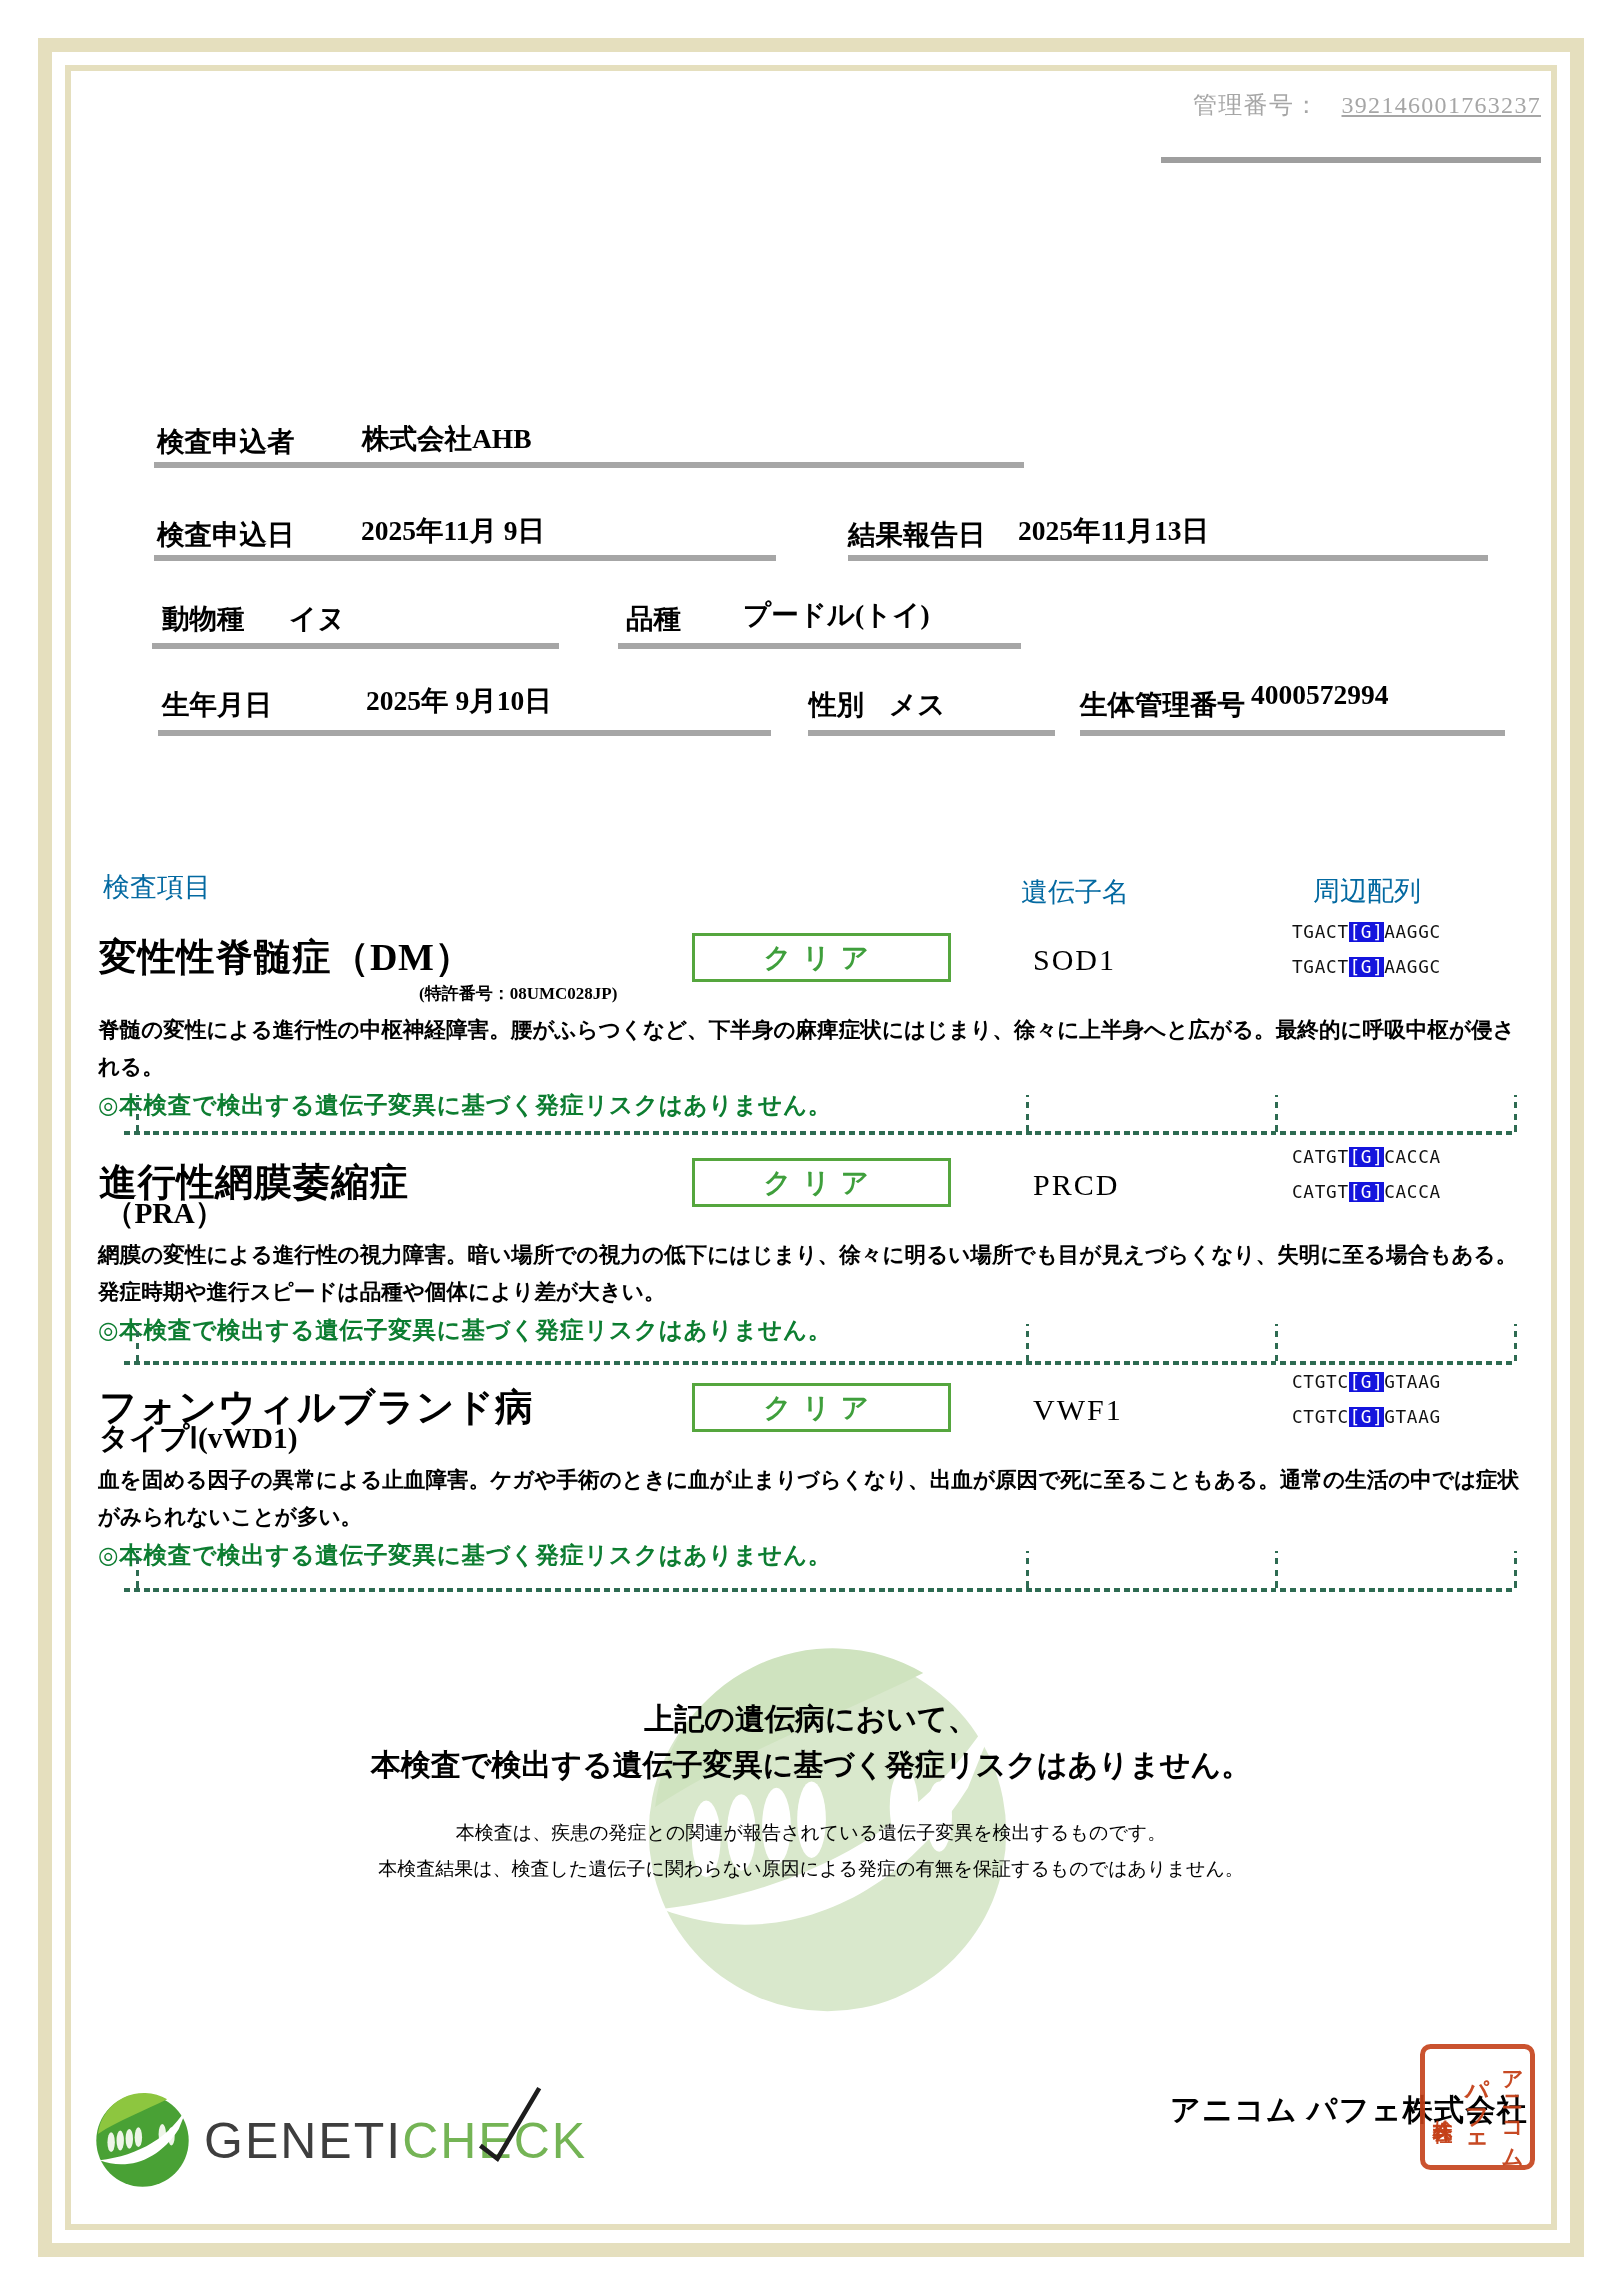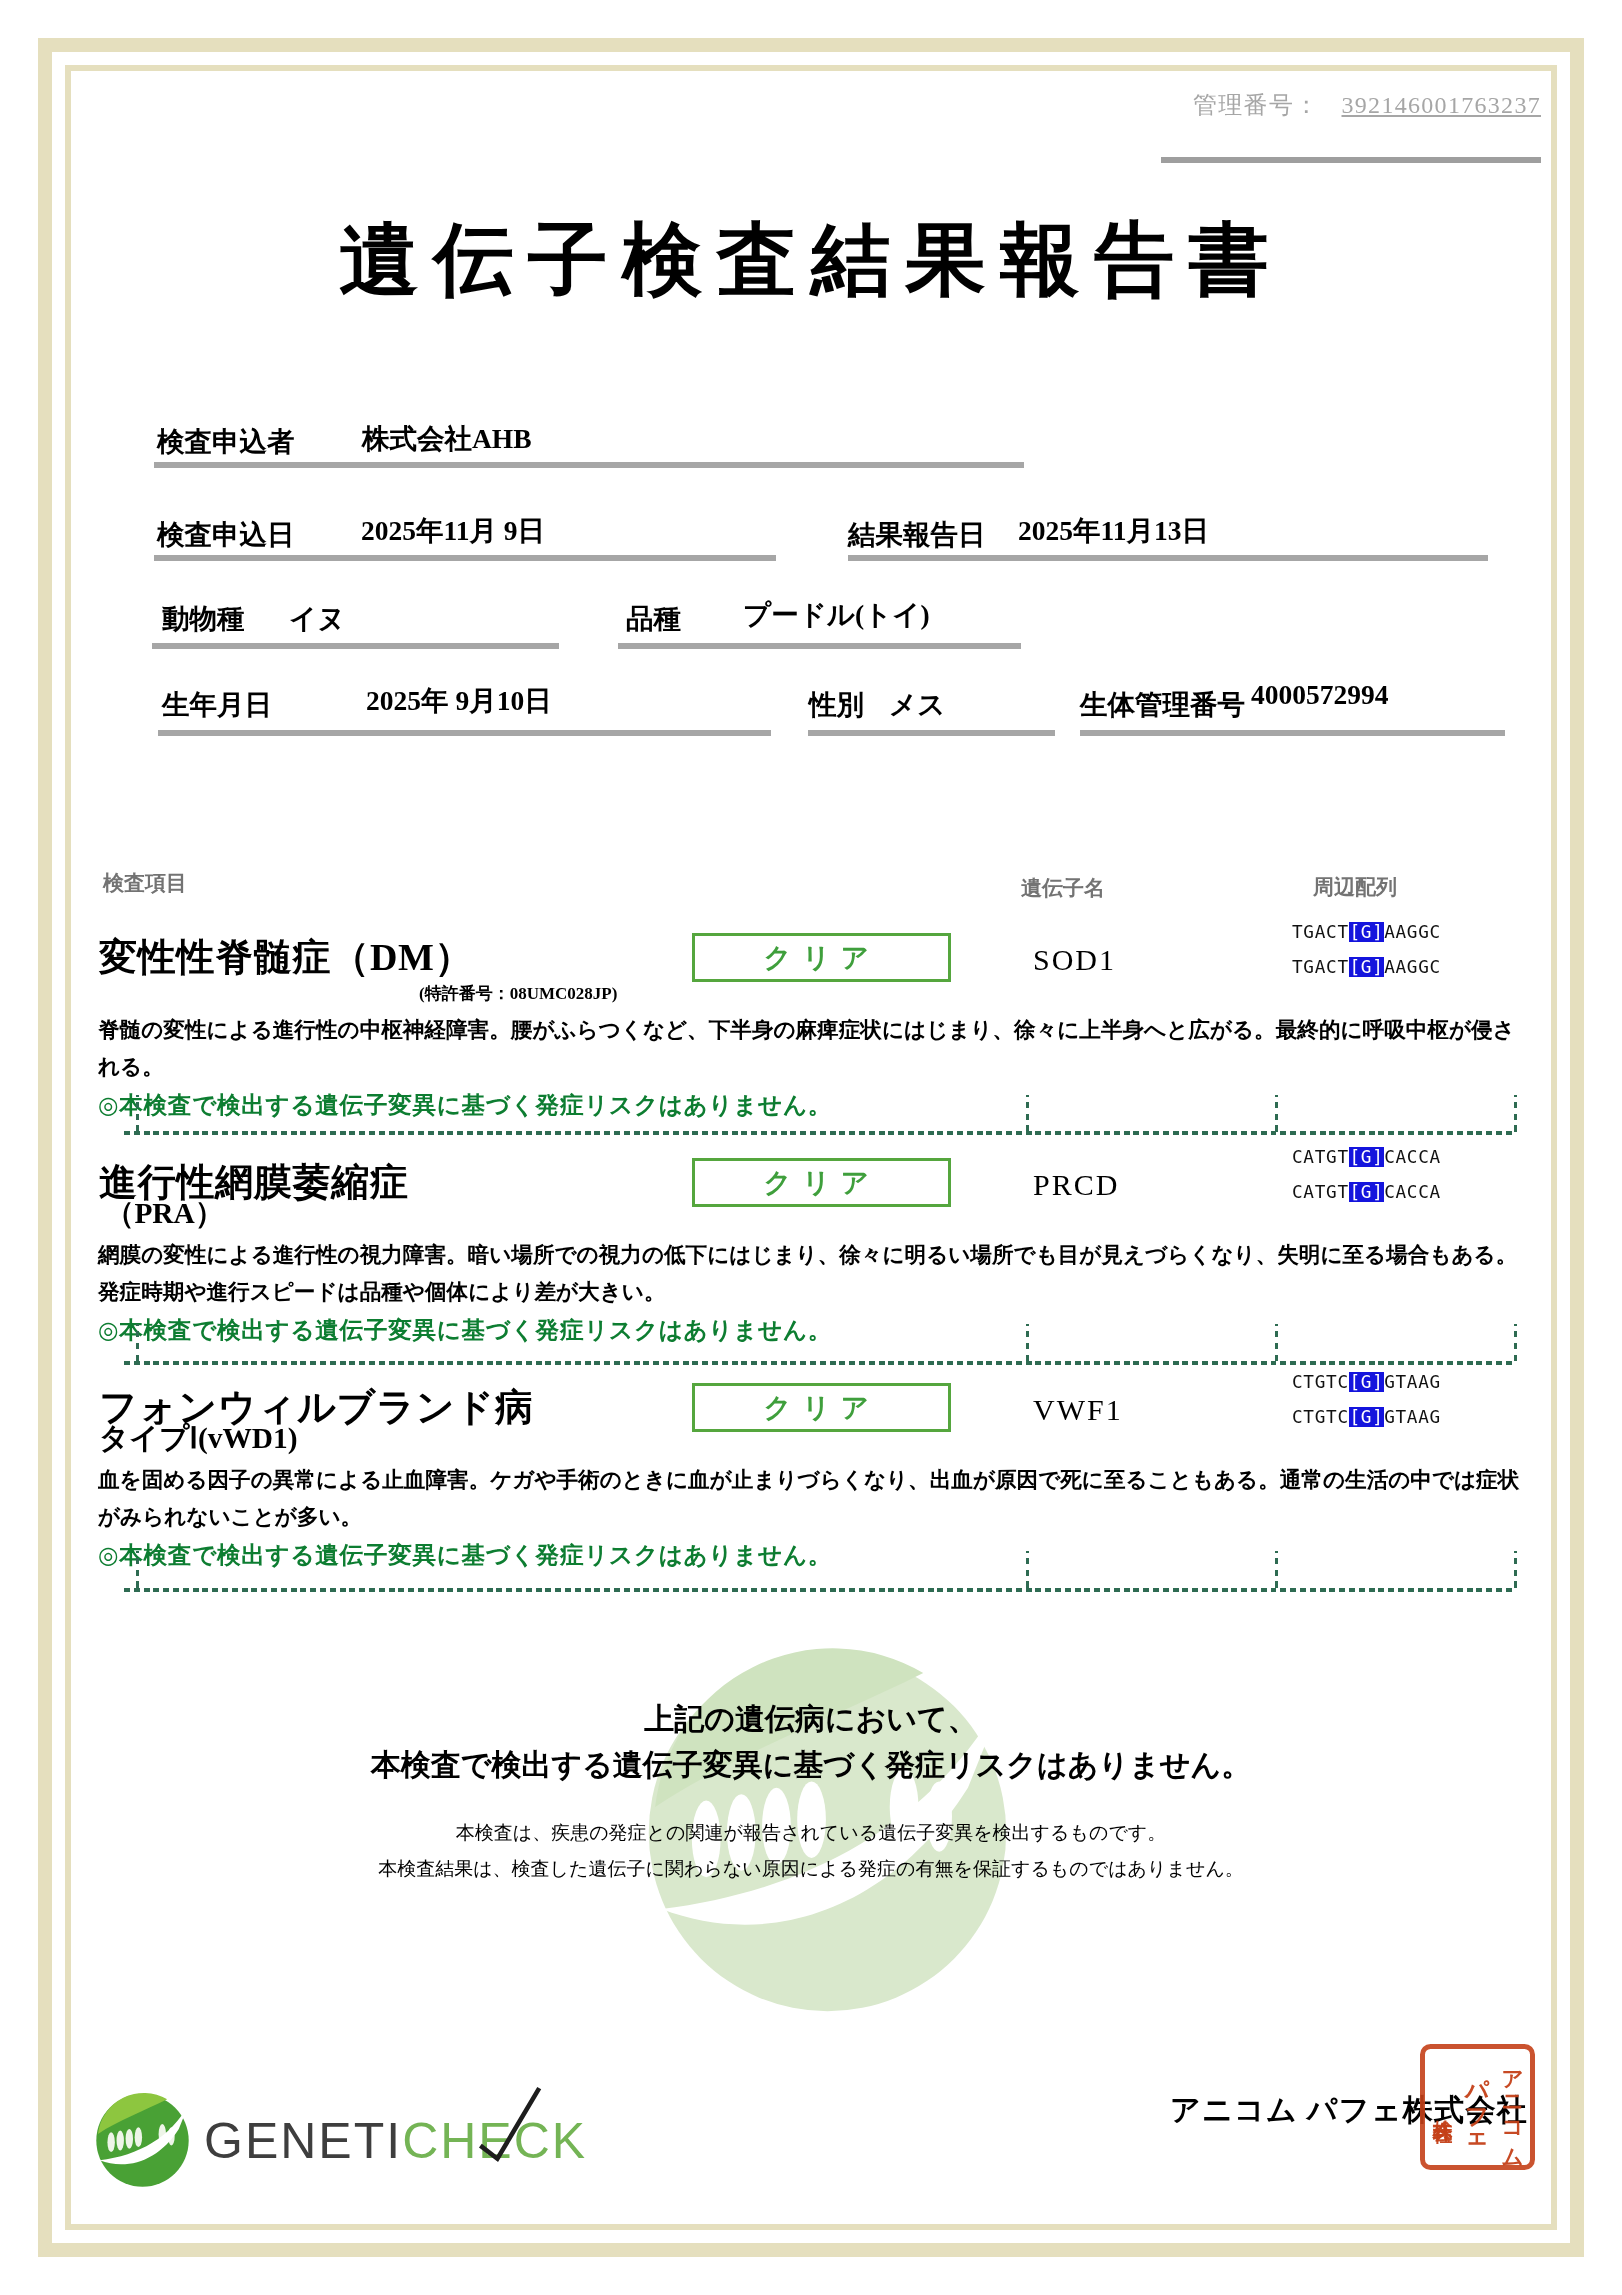--- a/index.html
+++ b/index.html
@@ -18,21 +18,21 @@
 
   
   .title{position:absolute;left:0;top:207px;width:100%;margin:0;text-align:center;
          font-size:80px;font-weight:700;letter-spacing:14.4px;}
 
   
   .fl,.fv{position:absolute;font-size:27.5px;font-weight:700;white-space:nowrap;}
   .bar{position:absolute;height:5.9px;background:#a6a6a6;}
 
   
-  .th{position:absolute;color:#737373;font-size:21px;font-weight:700;}
+  .th{position:absolute;color:#0369a1;font-size:27px;font-weight:400;}
 
   
   .drow{position:absolute;left:0;width:1622px;}
   .d-name{position:absolute;left:99px;top:0;font-size:38px;font-weight:700;letter-spacing:0.7px;white-space:nowrap;}
   .d-name2{position:absolute;left:105px;top:37px;font-size:29.4px;font-weight:700;white-space:nowrap;font-family:Liberation Serif, serif;}
   .d-patent{position:absolute;left:419px;top:50px;font-size:17px;font-weight:600;white-space:nowrap;}
   .d-btn{position:absolute;left:692px;top:1.3px;width:253px;height:43px;border:3.3px solid #55a63e;
          display:flex;align-items:center;justify-content:center;
          font-size:27.5px;letter-spacing:10.5px;color:#3f9f3c;font-weight:600;background:#fff;}
   .d-gene{position:absolute;left:1033px;top:10.5px;font-size:30px;letter-spacing:2px;white-space:nowrap;}
@@ -84,21 +84,20 @@
 <div class="page">
 
   <div class="frame-outer"></div>
   <div class="frame-inner"></div>
 
   <div class="ctrl">
     <span>管理番号：</span><span class="num">392146001763237</span>
   </div>
   <div class="ctrl-bar"></div>
 
-  <h1 class="title">遺伝子検査結果報告書</h1>
 
   <div class="fl" style="left:157px;top:424px;">検査申込者</div>
   <div class="fv" style="left:362px;top:421px;">株式会社AHB</div>
   <div class="bar" style="left:154px;top:462px;width:870px;"></div>
 
   <div class="fl" style="left:157px;top:517px;">検査申込日</div>
   <div class="fv" style="left:361px;top:513px;">2025年11月 9日</div>
   <div class="bar" style="left:154px;top:555px;width:622px;"></div>
 
   <div class="fl" style="left:848px;top:517px;">結果報告日</div>

